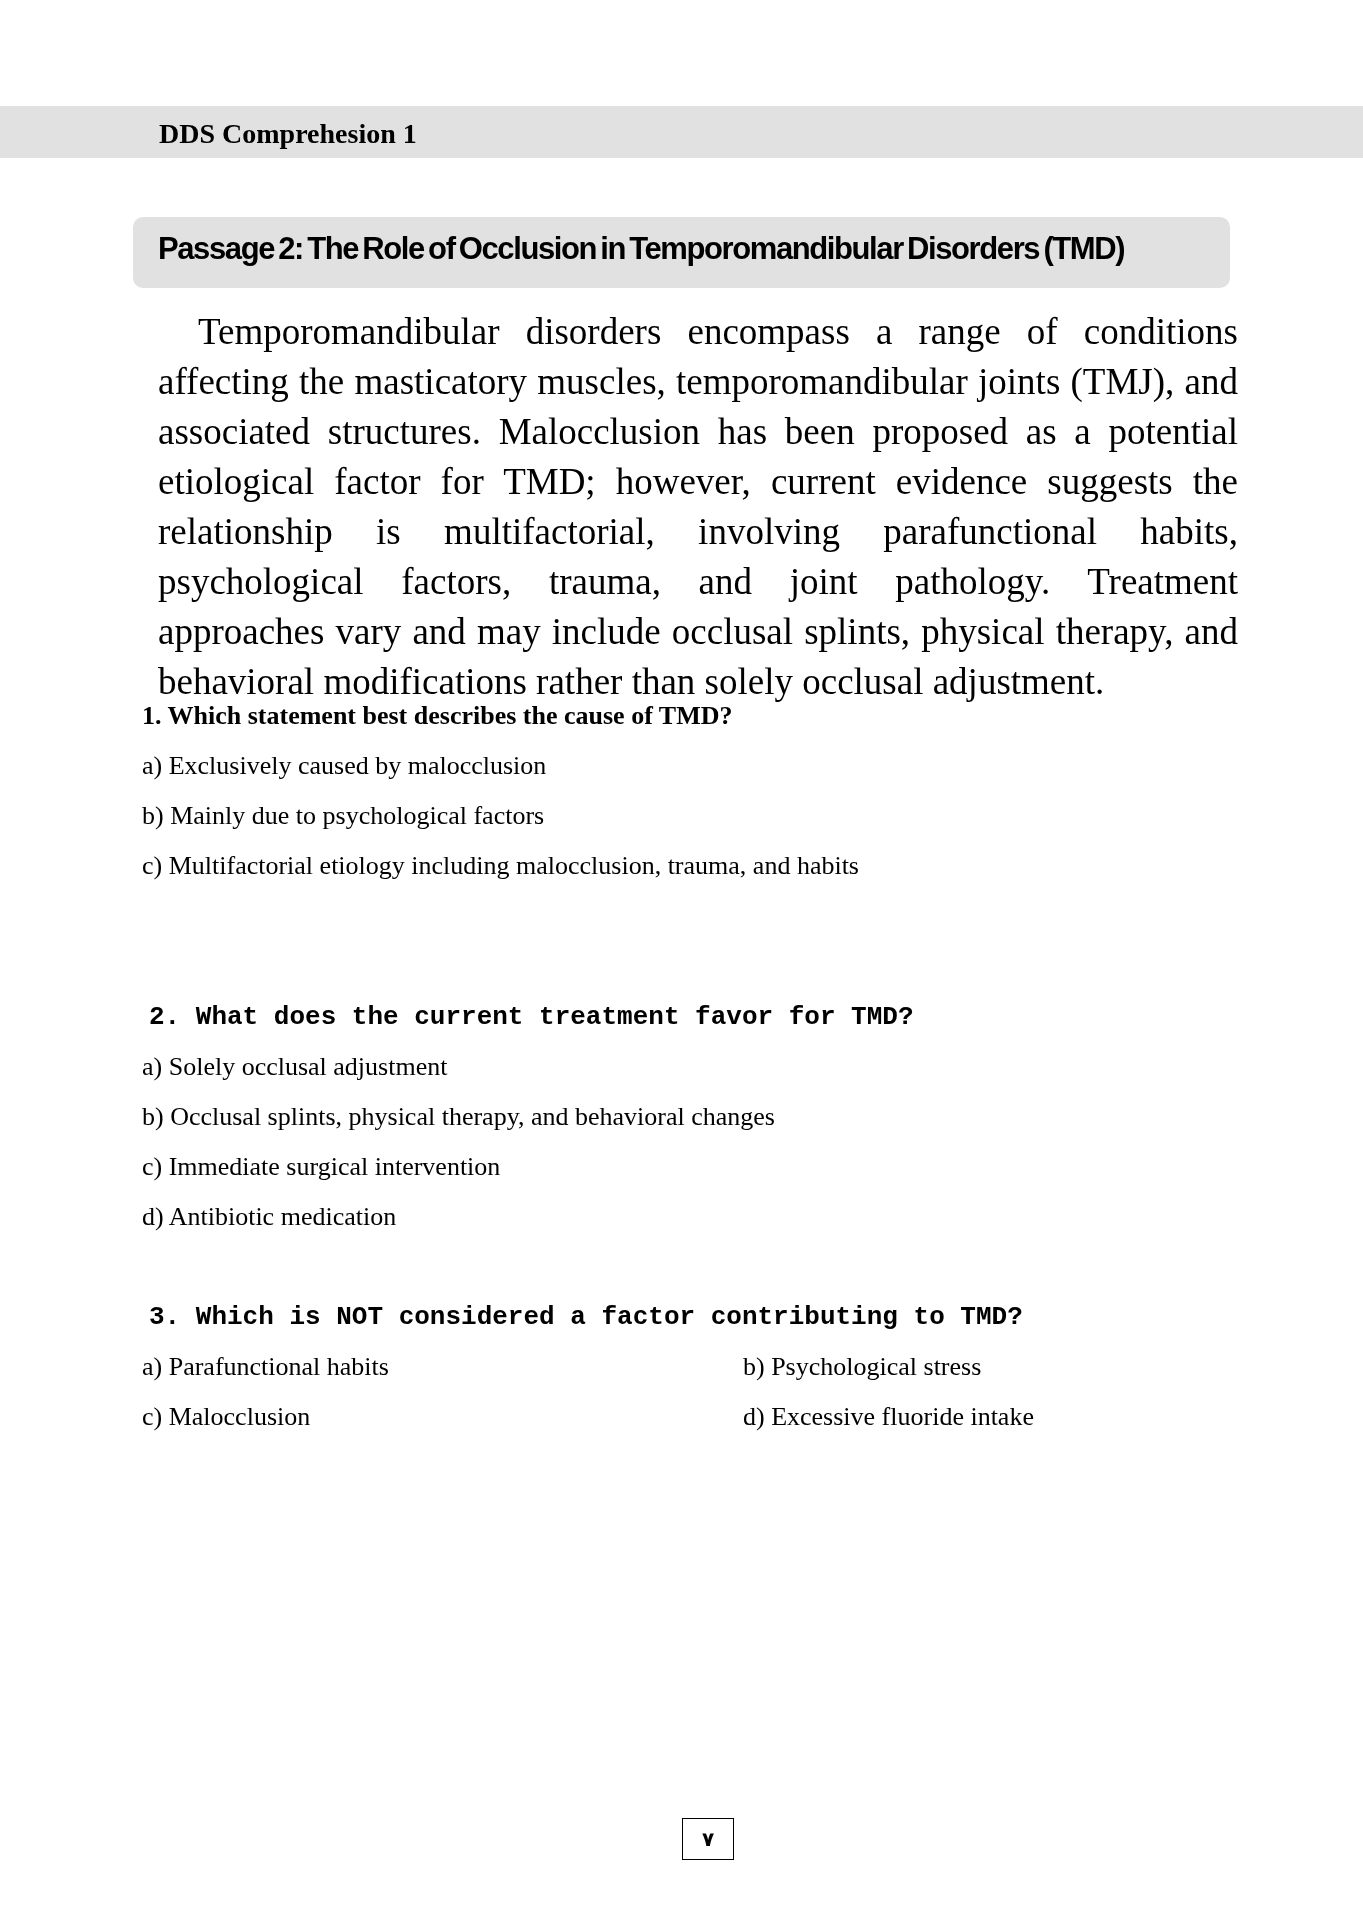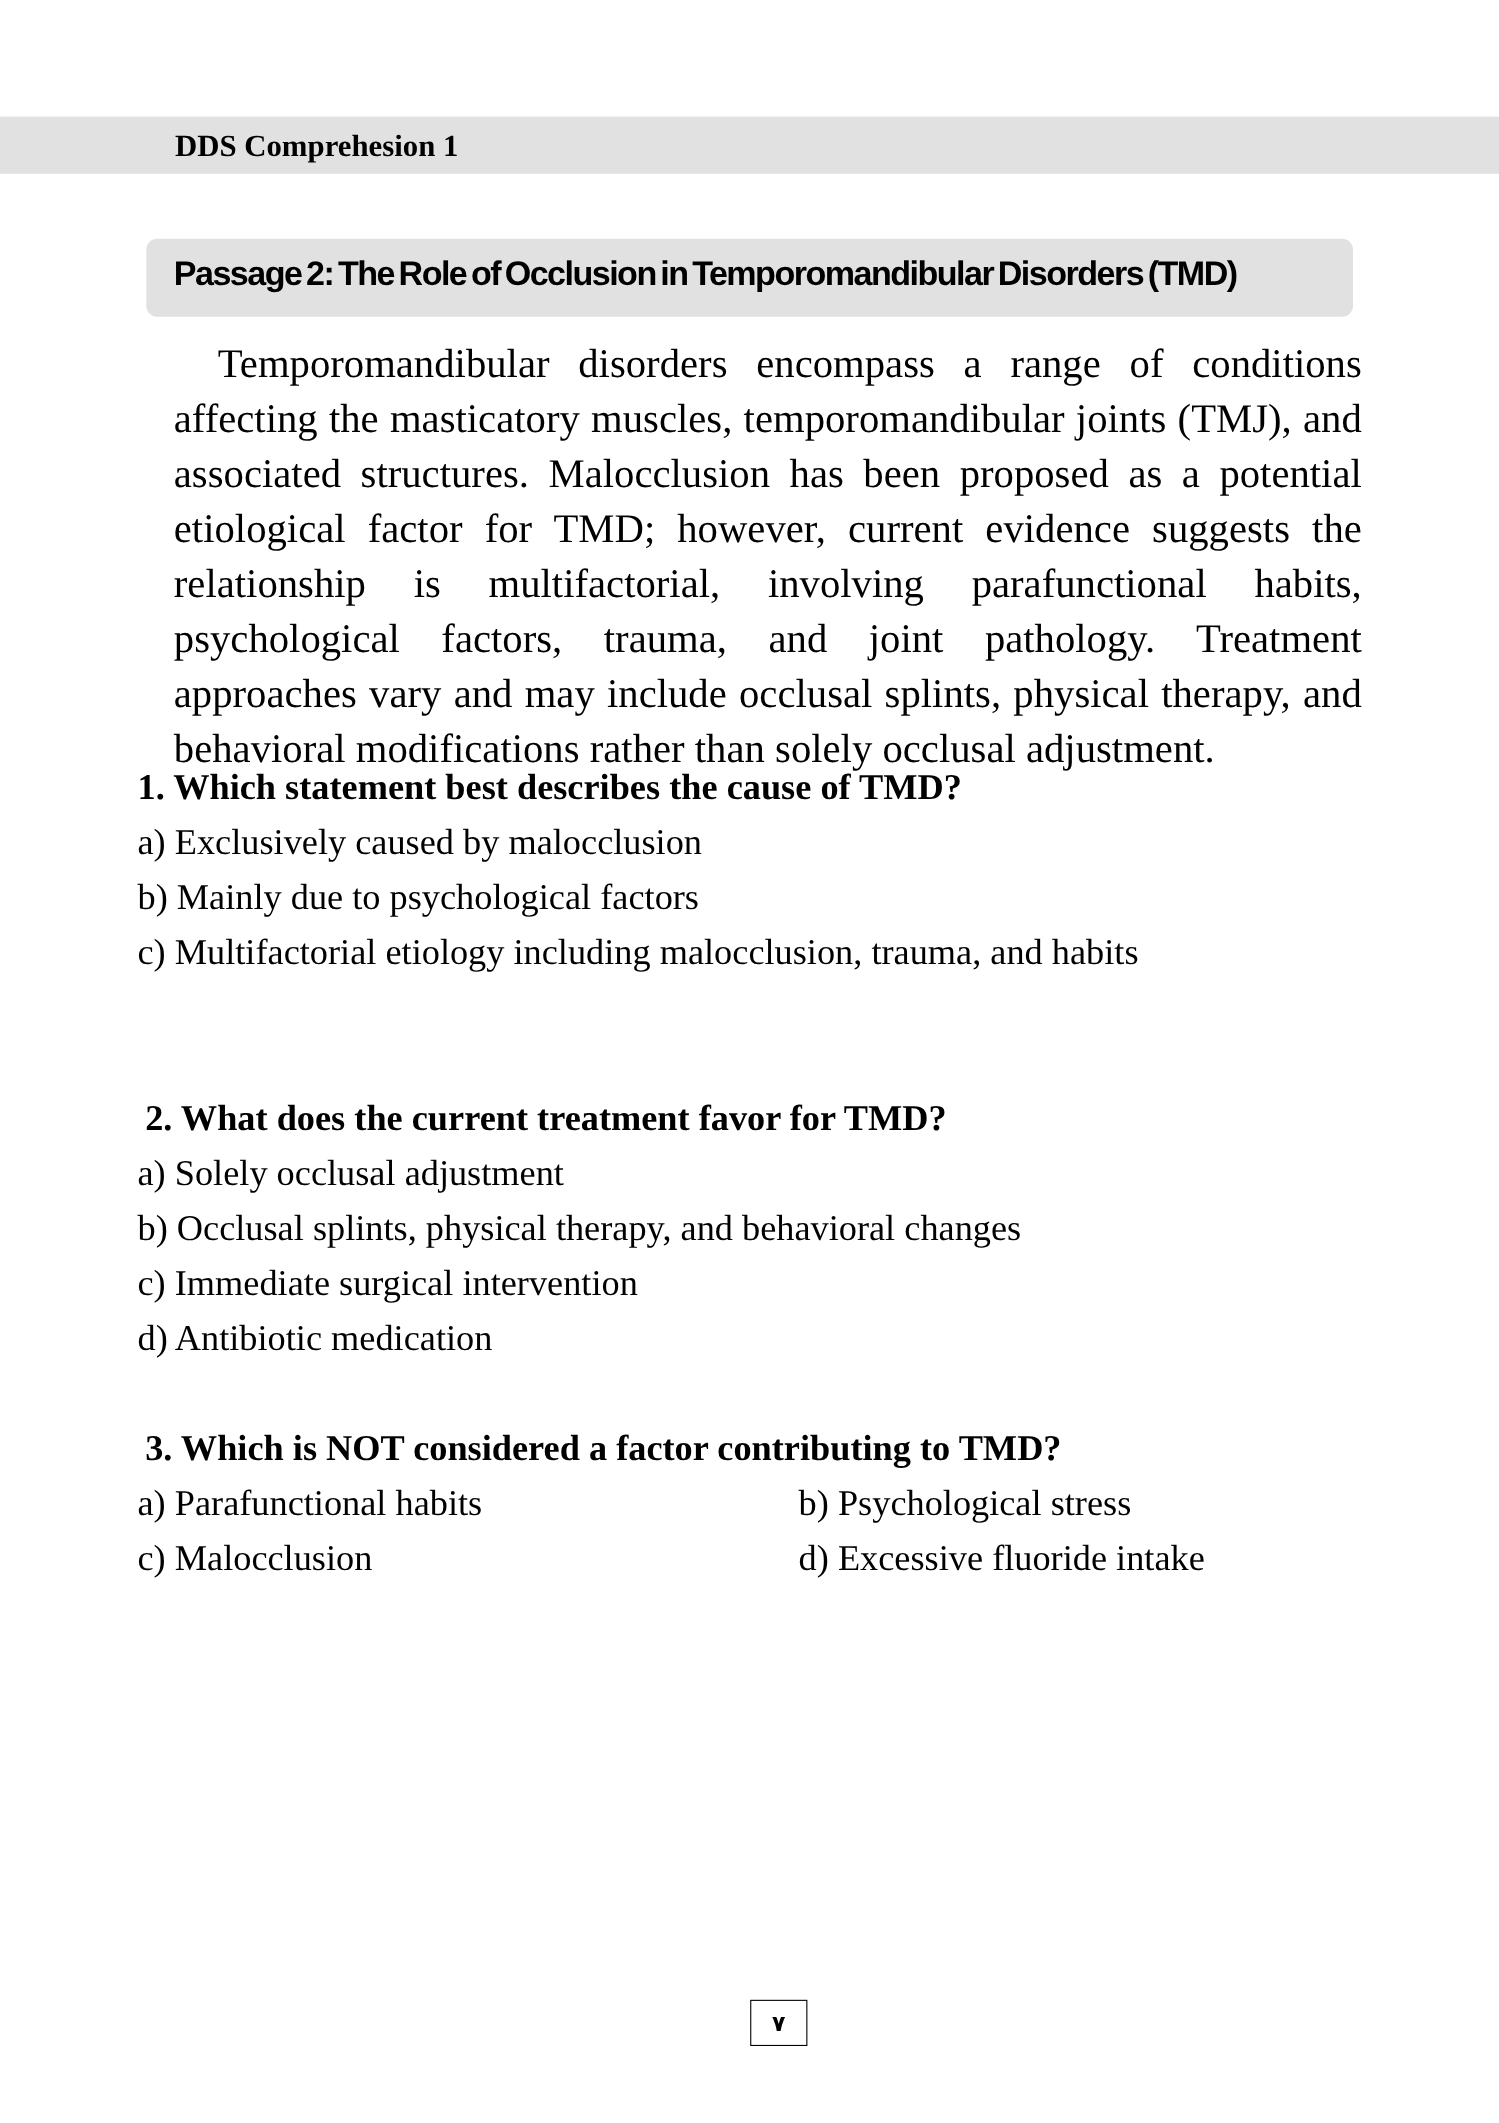--- a/index.html
+++ b/index.html
@@ -23,24 +23,24 @@
   .title-box .passage-title {
     position: absolute; left: 25px; top: 14px; right: 10px;
     font-family: "Liberation Sans", sans-serif; font-weight: bold; font-size: 31px;
     letter-spacing: -1.4px; white-space: nowrap; word-spacing: -3px;
   }
   .passage {
     position: absolute; left: 142px; top: 291px; width: 1080px;
     font-family: "Liberation Serif", serif; font-size: 37px; line-height: 50px;
     text-align: justify; text-indent: 40px; margin: 16px;
   }
-  .q-block { position: absolute; left: 125px; width: 1100px;
-    font-family: "Liberation Serif", serif; font-size: 33px; line-height: 50px; }
+  .q-block { position: absolute; left: 142px; width: 1100px;
+    font-family: "Liberation Serif", serif; font-size: 26px; line-height: 50px; }
   .q-title { font-weight: bold; margin: 0; }
-  .q-title.indent { padding-left: 7px; }
+  .q-title.indent { padding-left: 7px; font-family: Liberation Mono, monospace; }
   .opt { margin: 0; }
   .grid2 { display: grid; grid-template-columns: 601px 1fr; }
   .page-num {
     position: absolute; left: 682px; top: 1818px; width: 52px; height: 42px;
     border: 1.5px solid #000; box-sizing: border-box;
     font-family: "DejaVu Sans", sans-serif; font-weight: bold; font-size: 20px;
     display: flex; align-items: center; justify-content: center;
   }
 </style>
 </head>

